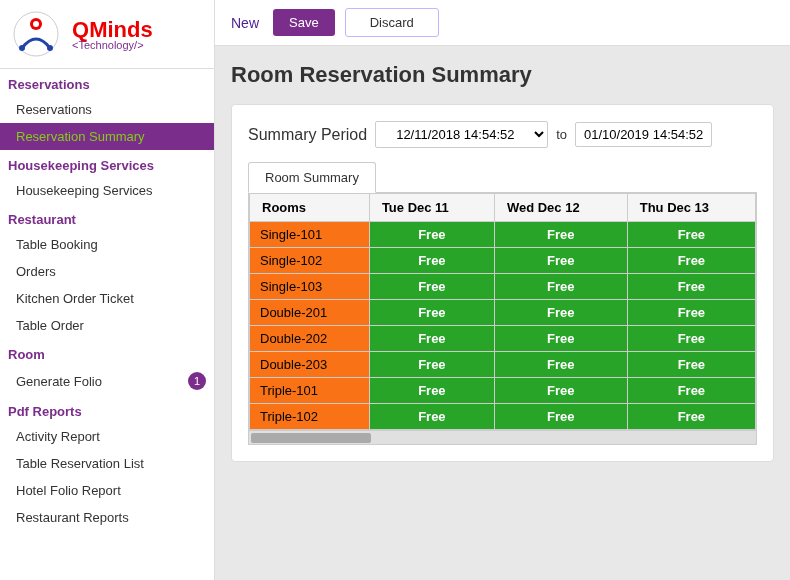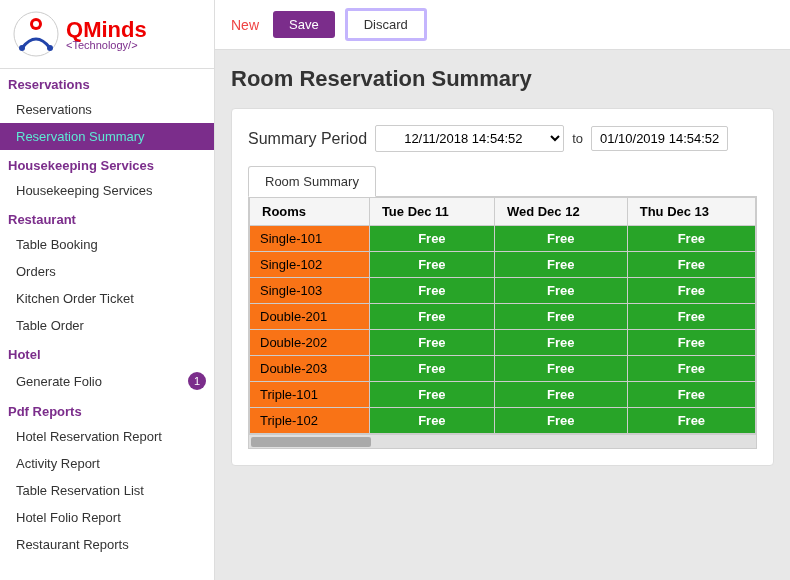--- a/index.html
+++ b/index.html
@@ -13,21 +13,21 @@
       border-right: 1px solid #ddd;
       display: flex;
       flex-direction: column;
       overflow-y: auto;
     }
     #logo-area {
       padding: 10px 12px;
       border-bottom: 1px solid #ddd;
       display: flex;
       align-items: center;
-      gap: 6px;
+      gap: 12px;
     }
     .logo-icon {
       width: 48px;
       height: 48px;
     }
     .logo-text {
       font-size: 22px;
       font-weight: bold;
       color: #333;
     }
@@ -46,21 +46,21 @@
       font-size: 13px;
     }
     .sidebar-item {
       padding: 6px 8px 6px 16px;
       cursor: pointer;
       color: #333;
       font-size: 13px;
     }
     .sidebar-item.active {
       background: #7b2d8b;
-      color: #5eead4;
+      color: #84cc16;
     }
     .sidebar-item-with-badge {
       display: flex;
       align-items: center;
       justify-content: space-between;
       padding: 6px 8px 6px 16px;
       cursor: pointer;
       color: #333;
       font-size: 13px;
     }
@@ -86,37 +86,37 @@
     #top-bar {
       background: #fff;
       border-bottom: 1px solid #ddd;
       padding: 8px 16px;
       display: flex;
       align-items: center;
       gap: 10px;
     }
     .top-bar-label {
       font-size: 14px;
-      color: #ef4444;
+      color: #4c1d95;
       margin-right: 4px;
     }
     .btn-save {
       background: #7b2d8b;
       color: #fff;
       border: none;
       padding: 6px 16px;
       cursor: pointer;
       border-radius: 3px;
       font-size: 13px;
     }
     .btn-discard {
       background: #fff;
       color: #333;
-      border: 3px solid #c4b5fd;
-      padding: 6px 16px;
+      border: 1px solid #c4b5fd;
+      padding: 6px 24px;
       cursor: pointer;
       border-radius: 3px;
       font-size: 13px;
     }
     #content-area {
       flex: 1;
       background: #e8e8e8;
       padding: 16px;
       overflow: auto;
     }
@@ -137,21 +137,21 @@
       align-items: center;
       gap: 8px;
       margin-bottom: 14px;
     }
     .summary-period-label {
       font-size: 16px;
       color: #333;
     }
     .period-select {
       border: 1px solid #ccc;
-      padding: 4px 24px;
+      padding: 4px 16px;
       font-size: 13px;
       border-radius: 2px;
       background: #fff;
       cursor: pointer;
     }
     .period-to {
       font-size: 13px;
       color: #333;
     }
     .period-end {
@@ -262,28 +262,27 @@
 
   <div class="sidebar-section-header">Housekeeping Services</div>
   <div class="sidebar-item">Housekeeping Services</div>
 
   <div class="sidebar-section-header">Restaurant</div>
   <div class="sidebar-item">Table Booking</div>
   <div class="sidebar-item">Orders</div>
   <div class="sidebar-item">Kitchen Order Ticket</div>
   <div class="sidebar-item">Table Order</div>
 
-  <div class="sidebar-section-header">Hotel</div>
+  <div class="sidebar-section-header">Room</div>
   <div class="sidebar-item-with-badge">
     <span>Generate Folio</span>
     <span class="badge">1</span>
   </div>
 
   <div class="sidebar-section-header">Pdf Reports</div>
-  <div class="sidebar-item">Hotel Reservation Report</div>
   <div class="sidebar-item">Activity Report</div>
   <div class="sidebar-item">Table Reservation List</div>
   <div class="sidebar-item">Hotel Folio Report</div>
   <div class="sidebar-item">Restaurant Reports</div>
 </div>
 
 <div id="main">
 
   <div id="top-bar">
     <span class="top-bar-label">New</span>

